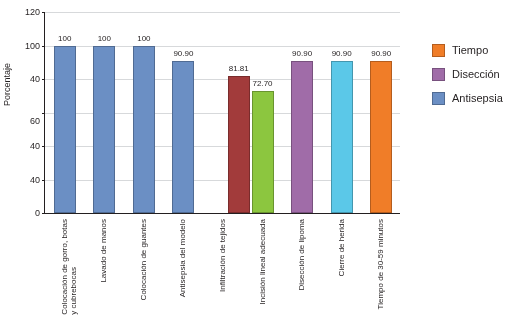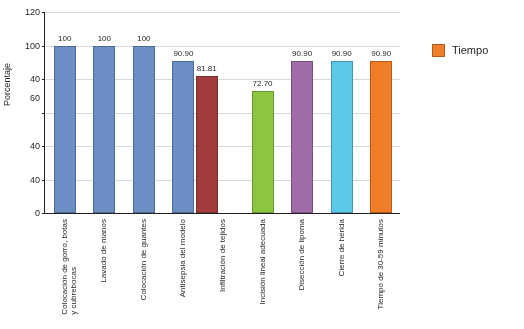--- a/index.html
+++ b/index.html
@@ -155,21 +155,21 @@
         <div class="ytick-mark" style="top: 201px;"></div>
         <div class="ytick-label" style="top: 201px;">0</div>
         <div class="gridline" style="top: 167.5px;"></div>
         <div class="ytick-mark" style="top: 167.5px;"></div>
         <div class="ytick-label" style="top: 167.5px;">40</div>
         <div class="gridline" style="top: 134px;"></div>
         <div class="ytick-mark" style="top: 134px;"></div>
         <div class="ytick-label" style="top: 134px;">40</div>
         <div class="gridline" style="top: 100.5px;"></div>
         <div class="ytick-mark" style="top: 100.5px;"></div>
-        <div class="ytick-label" style="top: 86px;">60</div>
+        <div class="ytick-label" style="top: 109px;">60</div>
         <div class="gridline" style="top: 67px;"></div>
         <div class="ytick-mark" style="top: 67px;"></div>
         <div class="ytick-label" style="top: 67px;">40</div>
         <div class="gridline" style="top: 33.5px;"></div>
         <div class="ytick-mark" style="top: 33.5px;"></div>
         <div class="ytick-label" style="top: 33.5px;">100</div>
         <div class="gridline" style="top: 0px;"></div>
         <div class="ytick-mark" style="top: 0px;"></div>
         <div class="ytick-label" style="top: 0px;">120</div>
       </div>
@@ -183,21 +183,21 @@
           <div class="bar-value" style="bottom: 170.5px;">100</div>
         </div>
         <div class="bar-slot" style="left: 79.1111px; width: 39.5556px;">
           <div class="bar" style="height: 167.5px; background: rgb(107, 143, 196);"></div>
           <div class="bar-value" style="bottom: 170.5px;">100</div>
         </div>
         <div class="bar-slot" style="left: 118.667px; width: 39.5556px;">
           <div class="bar" style="height: 152.257px; background: rgb(107, 143, 196);"></div>
           <div class="bar-value" style="bottom: 155.257px;">90.90</div>
         </div>
-        <div class="bar-slot" style="left: 142px; width: 39.5556px;">
+        <div class="bar-slot" style="left: 174px; width: 39.5556px;">
           <div class="bar" style="height: 137.032px; background: rgb(162, 59, 59);"></div>
           <div class="bar-value" style="bottom: 140.032px;">81.81</div>
         </div>
         <div class="bar-slot" style="left: 197.778px; width: 39.5556px; margin-top: 48px;">
           <div class="bar" style="height: 121.772px; background: rgb(140, 198, 63);"></div>
           <div class="bar-value" style="bottom: 124.772px;">72.70</div>
         </div>
         <div class="bar-slot" style="left: 237.333px; width: 39.5556px;">
           <div class="bar" style="height: 152.257px; background: rgb(160, 108, 168);"></div>
           <div class="bar-value" style="bottom: 155.257px;">90.90</div>
@@ -223,15 +223,23 @@
       <div class="xlabel" style="left: 297.111px;"><span class="l1">Disección de lipoma</span></div>
       <div class="xlabel" style="left: 336.667px;"><span class="l1">Cierre de herida</span></div>
       <div class="xlabel" style="left: 376.222px;"><span class="l1">Tiempo de 30-59 minutos</span></div>
     </div>
 
   <div id="legend">
       <div class="legend-row">
         <div class="legend-swatch" style="background: rgb(240, 125, 40);"></div>
         <div class="legend-text">Tiempo</div>
       </div>
+      <div class="legend-row">
+        <div class="legend-swatch" style="background: rgb(160, 108, 168);"></div>
+        <div class="legend-text">Disección</div>
+      </div>
+      <div class="legend-row">
+        <div class="legend-swatch" style="background: rgb(107, 143, 196);"></div>
+        <div class="legend-text">Antisepsia</div>
+      </div>
     </div>
 
 </div>
 
 </body></html>

